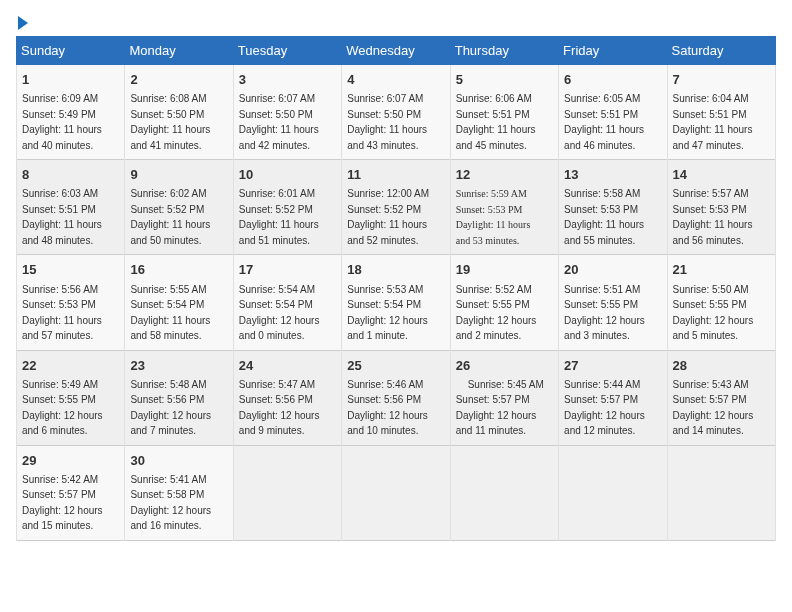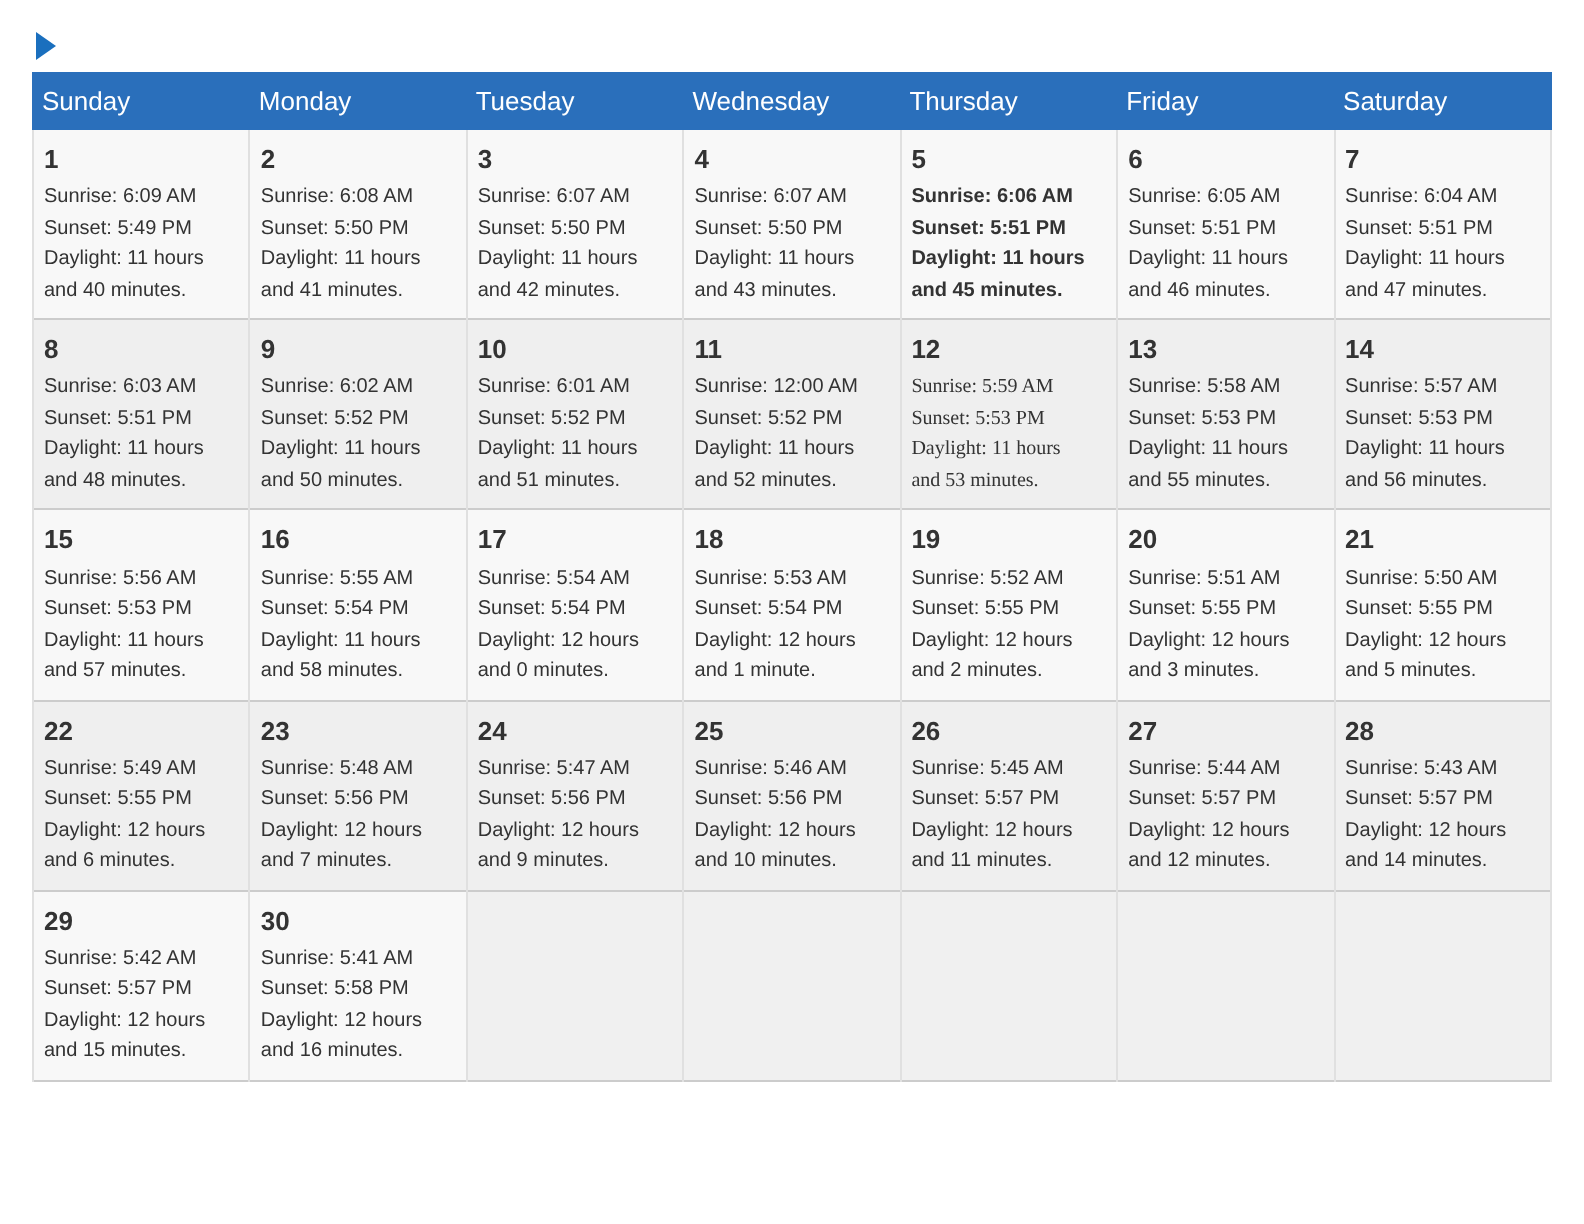--- a/index.html
+++ b/index.html
@@ -125,21 +125,21 @@
 Daylight: 11 hours
 and 41 minutes.</span></td>
         <td><span class="day-number">3</span><span class="day-info" style="white-space: pre-wrap;">Sunrise: 6:07 AM
 Sunset: 5:50 PM
 Daylight: 11 hours
 and 42 minutes.</span></td>
         <td><span class="day-number">4</span><span class="day-info" style="white-space: pre-wrap;">Sunrise: 6:07 AM
 Sunset: 5:50 PM
 Daylight: 11 hours
 and 43 minutes.</span></td>
-        <td><span class="day-number">5</span><span class="day-info" style="white-space: pre-wrap; font-weight: bold;">Sunrise: 6:06 AM
+        <td><span class="day-number">5</span><span class="day-info" style="white-space: pre-wrap;">Sunrise: 6:06 AM
 Sunset: 5:51 PM
 Daylight: 11 hours
 and 45 minutes.</span></td>
         <td><span class="day-number">6</span><span class="day-info" style="white-space: pre-wrap;">Sunrise: 6:05 AM
 Sunset: 5:51 PM
 Daylight: 11 hours
 and 46 minutes.</span></td>
         <td><span class="day-number">7</span><span class="day-info" style="white-space: pre-wrap;">Sunrise: 6:04 AM
 Sunset: 5:51 PM
 Daylight: 11 hours
@@ -215,21 +215,21 @@
 Daylight: 12 hours
 and 7 minutes.</span></td>
         <td><span class="day-number">24</span><span class="day-info" style="white-space: pre-wrap;">Sunrise: 5:47 AM
 Sunset: 5:56 PM
 Daylight: 12 hours
 and 9 minutes.</span></td>
         <td><span class="day-number">25</span><span class="day-info" style="white-space: pre-wrap;">Sunrise: 5:46 AM
 Sunset: 5:56 PM
 Daylight: 12 hours
 and 10 minutes.</span></td>
-        <td><span class="day-number">26</span><span class="day-info" style="white-space: pre-wrap;">Sunrise: 5:45 AM
+        <td><span class="day-number">26</span><span class="day-info" style="white-space: pre-wrap; margin-left: 12px;">Sunrise: 5:45 AM
 Sunset: 5:57 PM
 Daylight: 12 hours
 and 11 minutes.</span></td>
         <td><span class="day-number">27</span><span class="day-info" style="white-space: pre-wrap;">Sunrise: 5:44 AM
 Sunset: 5:57 PM
 Daylight: 12 hours
 and 12 minutes.</span></td>
         <td><span class="day-number">28</span><span class="day-info" style="white-space: pre-wrap;">Sunrise: 5:43 AM
 Sunset: 5:57 PM
 Daylight: 12 hours

